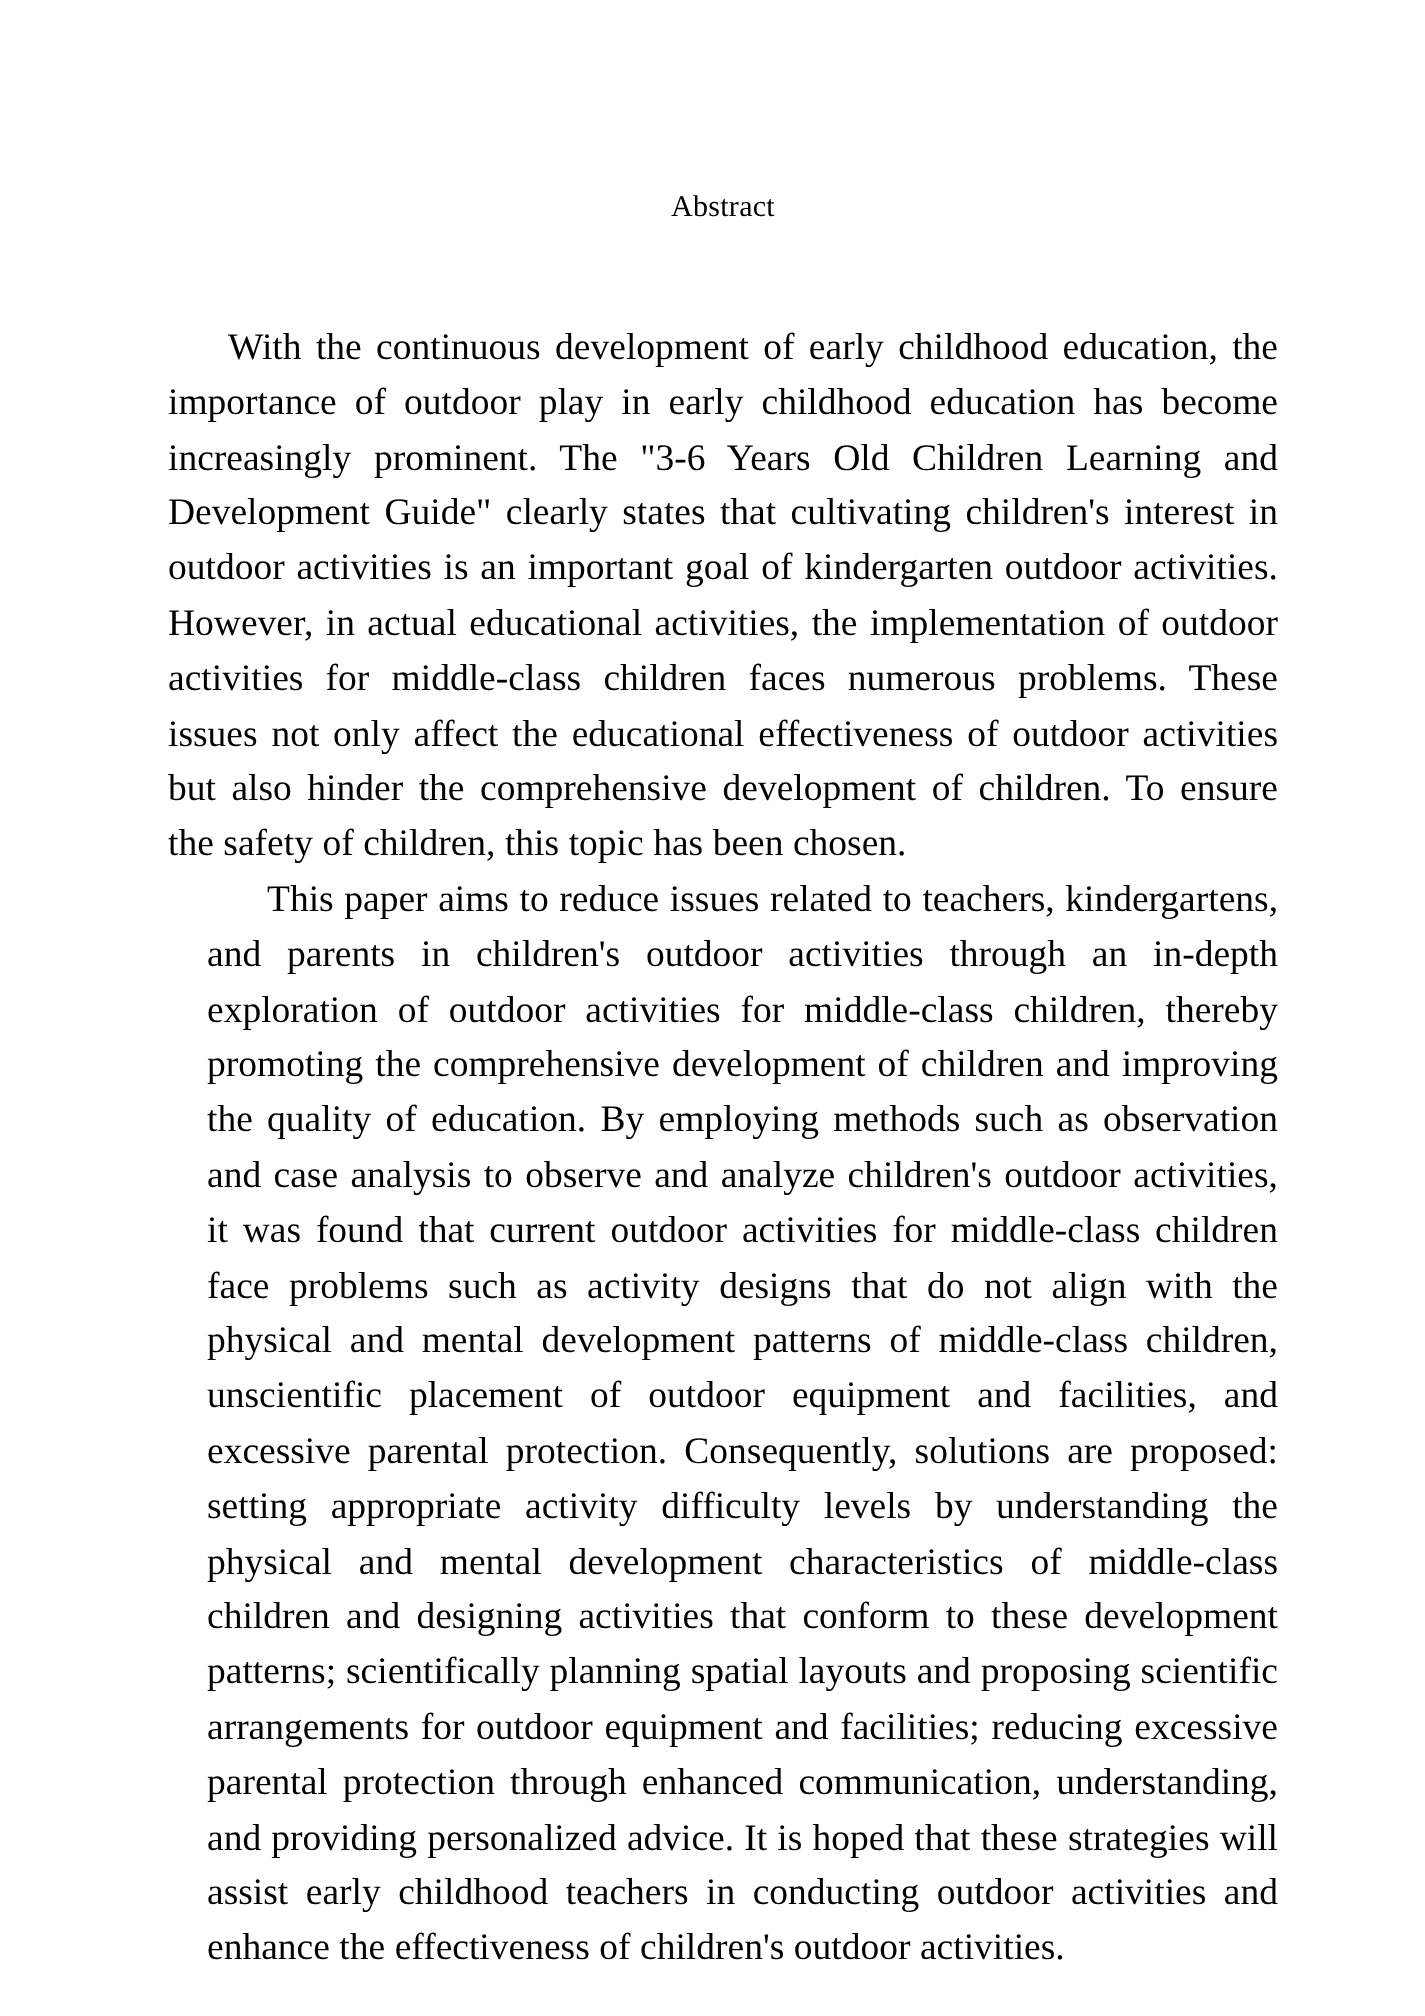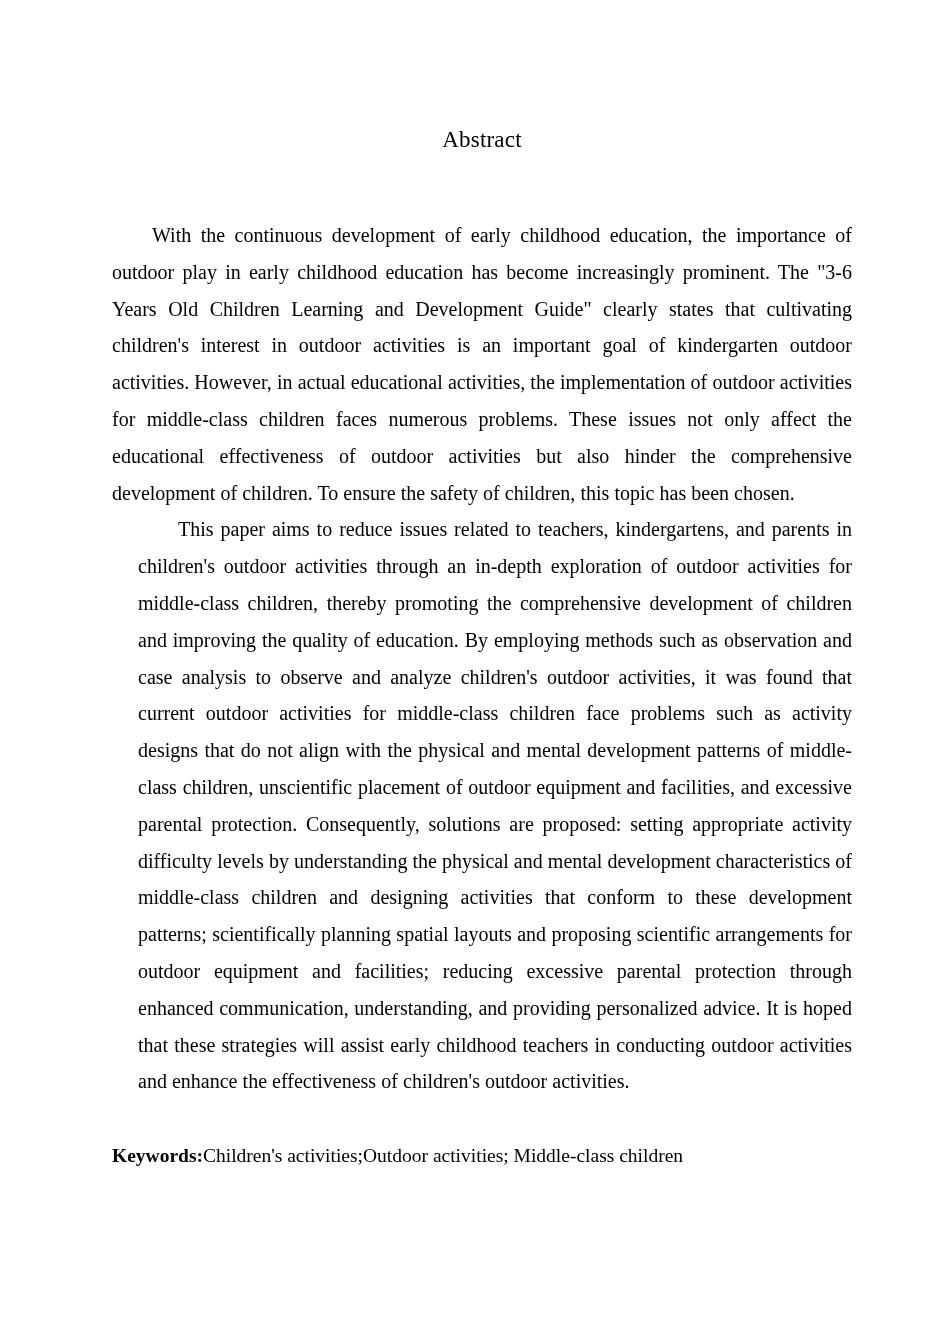--- a/index.html
+++ b/index.html
@@ -23,33 +23,33 @@
     box-sizing: border-box;
   }
   .content {
     position: absolute;
     left: 112px;
     top: 0;
     width: 740px;
   }
   .doc-title {
     text-align: center;
-    font-size: 23px;
+    font-size: 20px;
     font-weight: 400;
     line-height: 1;
     margin: 0;
     padding-top: 128px;
     letter-spacing: 0.2px;
   }
   .body-block {
     margin-top: 66px;
   }
   p.para {
     margin: 0;
-    font-size: 20px;
+    font-size: 25px;
     line-height: 36.8px;
     text-align: justify;
     text-justify: inter-word;
     text-indent: 40px;
     word-spacing: 0.1px;
     hyphens: none;
   }
   p.para + p.para {
     margin-top: 0;
     margin-left: 26px;

